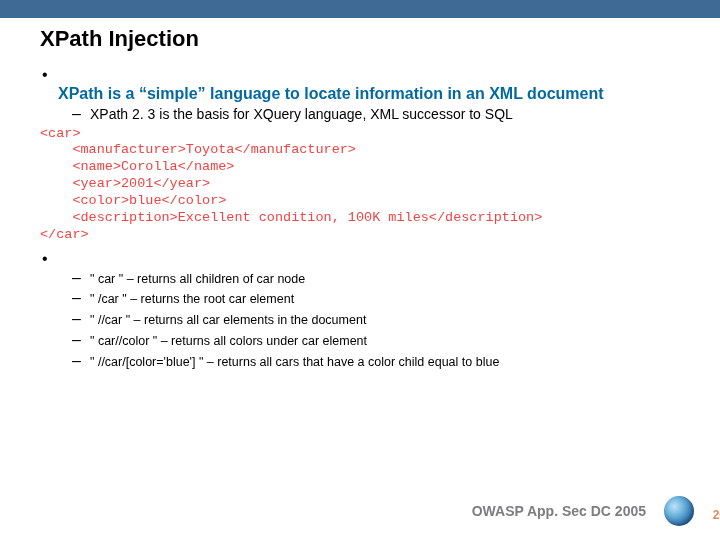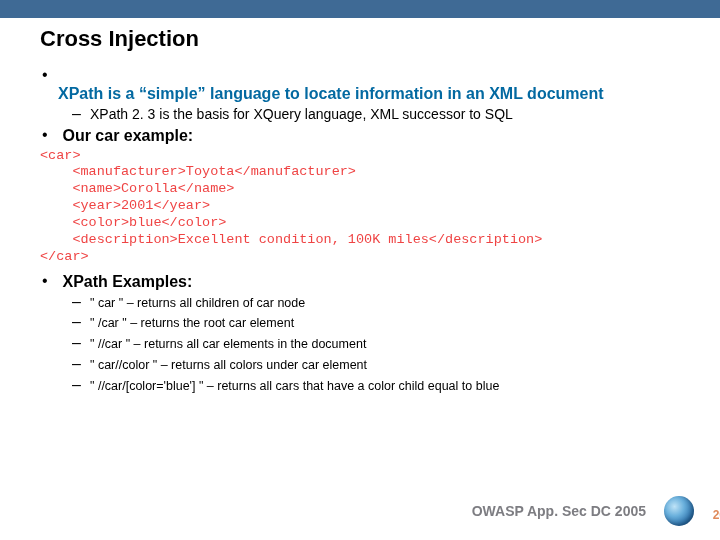--- a/index.html
+++ b/index.html
@@ -96,45 +96,41 @@
     bottom: 18px;
   }
 </style>
 </head>
 <body>
 
 <div class="topbar"></div>
 
 <div class="content">
 
-  <div class="title">Cross Injection</div>
+  <div class="title">XPath Injection</div>
 
   <ul class="top">
     <li>
       <span class="b1-text">XPath is a “simple” language to locate information in an XML document</span>
       <ul class="sub">
         <li><span class="b2-text">XPath 2. 3 is the basis for XQuery language, XML successor to SQL</span></li>
       </ul>
-    </li>
-    <li>
-      <span class="b1-text-nb">Our car example:</span>
     </li>
   </ul>
 
   <div class="code">&lt;car&gt;
     &lt;manufacturer&gt;Toyota&lt;/manufacturer&gt;
     &lt;name&gt;Corolla&lt;/name&gt;
     &lt;year&gt;2001&lt;/year&gt;
     &lt;color&gt;blue&lt;/color&gt;
     &lt;description&gt;Excellent condition, 100K miles&lt;/description&gt;
 &lt;/car&gt;</div>
 
   <ul class="top">
     <li>
-      <span class="b1-text-nb">XPath Examples:</span>
       <ul class="sub2">
         <li><span class="b3-text">" car " – returns all children of car node</span></li>
         <li><span class="b3-text">" /car " – returns the root car element</span></li>
         <li><span class="b3-text">" //car " – returns all car elements in the document</span></li>
         <li><span class="b3-text">" car//color " – returns all colors under car element</span></li>
         <li><span class="b3-text">" //car/[color='blue'] " – returns all cars that have a color child equal to blue</span></li>
       </ul>
     </li>
   </ul>
 

